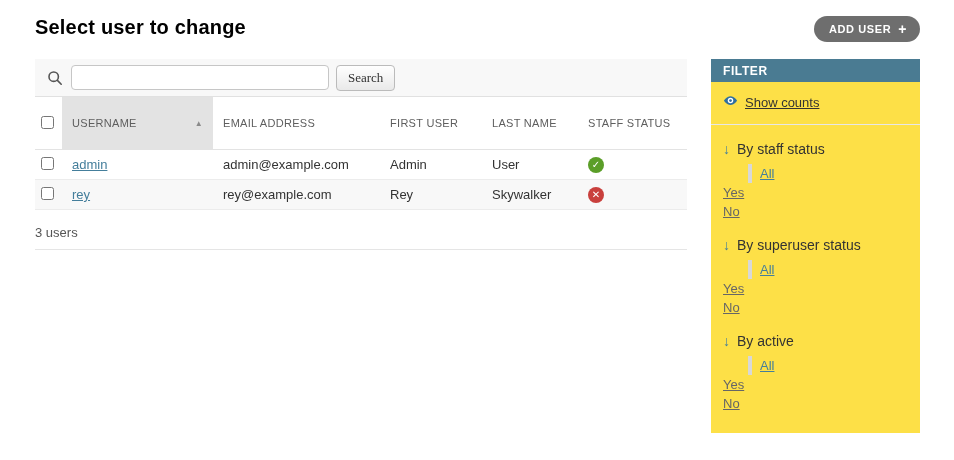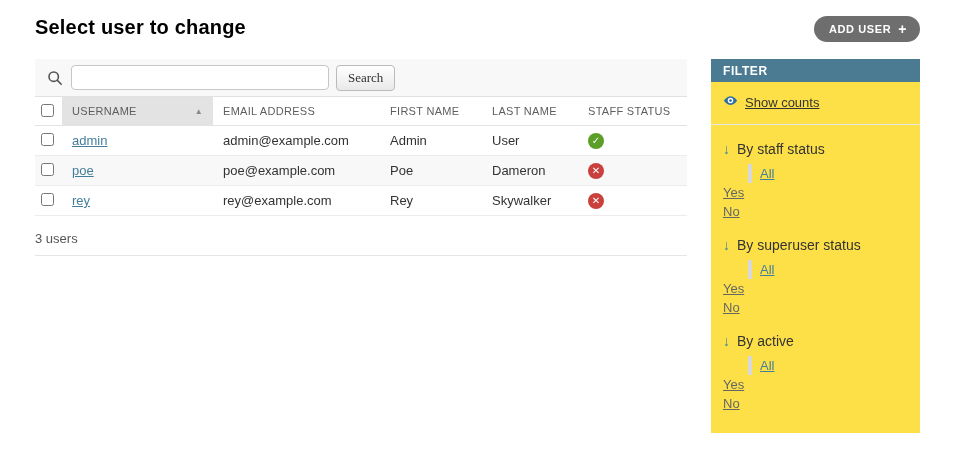--- a/index.html
+++ b/index.html
@@ -37,21 +37,21 @@
   .actions { display: flex; align-items: center; margin: 18px 0 9px; font-size: 13px; color: #333; }
   .action-select { width: 145px; height: 26px; border: 1px solid #c6c6c6; border-radius: 4px;
     background: #fff; margin-left: 10px; font-size: 13px; color: #333; padding: 0 8px;
     display: inline-flex; align-items: center; justify-content: space-between; cursor: pointer; }
   .chevron-down { display: inline-flex; }
   .run-btn { margin-left: 8px; }
   .selection-note { margin-left: 13px; color: #666; }
 
   
   table { width: 100%; border-collapse: collapse; font-size: 13px; color: #333; table-layout: fixed; }
-  th { font-size: 11px; font-weight: 500; color: #5e5e5e; text-align: left; padding: 8px 10px;
+  th { font-size: 11px; font-weight: 500; color: #5e5e5e; text-align: left; padding: 20px 10px;
     letter-spacing: 0.3px; border-bottom: 1px solid #e3e3e3; }
   th.sorted { background: #e3e3e3; }
   .th-inner { display: flex; align-items: center; justify-content: space-between; }
   .sort-asc-icon { color: #8a8a8a; font-size: 8px; }
   td { padding: 6px 10px; border-bottom: 1px solid #ececec; height: 28px; }
   tbody tr:nth-child(even) { background: #f8f8f8; }
   .col-check { width: 27px; }
   .col-username { width: 151px; }
   .col-email { width: 167px; }
   .col-first { width: 102px; }
@@ -115,50 +115,40 @@
             <th class="col-check">
               <input type="checkbox" style="">
             </th>
             <th class="col-username sorted">
               <span class="th-inner">
                 <span>USERNAME</span>
                 <span class="sort-asc-icon">▲</span>
               </span>
             </th>
             <th class="col-email">EMAIL ADDRESS</th>
-            <th class="col-first">FIRST NAME</th>
+            <th class="col-first">FIRST USER</th>
             <th class="col-last">LAST NAME</th>
             <th>STAFF STATUS</th>
           </tr>
         </thead>
         <tbody>
           <tr>
             <td class="cell-check">
               <input type="checkbox" style="">
             </td>
             <td><a class="row-link" href="#">admin</a></td>
             <td>admin@example.com</td>
             <td>Admin</td>
             <td>User</td>
             <td><span class="bool-icon bool-yes">✓</span></td>
           </tr>
           <tr>
             <td class="cell-check">
               <input type="checkbox" style="">
             </td>
-            <td><a class="row-link" href="#">poe</a></td>
-            <td>poe@example.com</td>
-            <td>Poe</td>
-            <td>Dameron</td>
-            <td><span class="bool-icon bool-no">✕</span></td>
-          </tr>
-          <tr>
-            <td class="cell-check">
-              <input type="checkbox" style="">
-            </td>
             <td><a class="row-link" href="#">rey</a></td>
             <td>rey@example.com</td>
             <td>Rey</td>
             <td>Skywalker</td>
             <td><span class="bool-icon bool-no">✕</span></td>
           </tr>
         </tbody>
       </table>
 
       <div class="summary">3 users</div>

